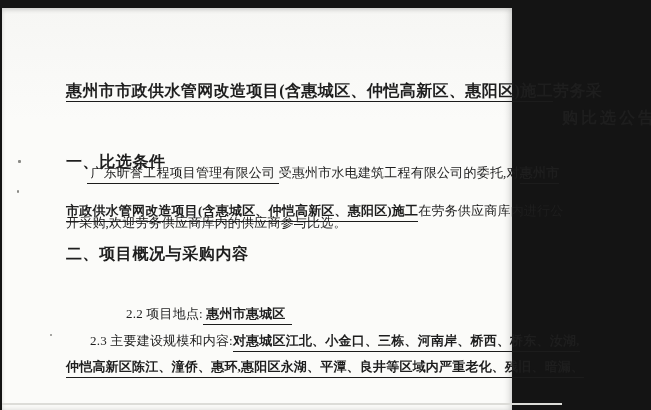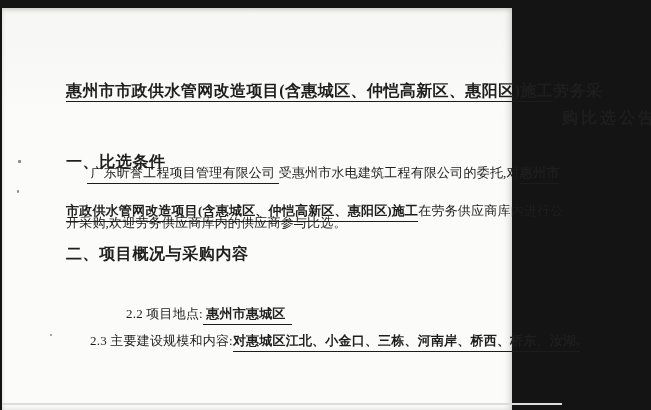--- a/index.html
+++ b/index.html
@@ -65,19 +65,20 @@
     <div class="ln h pos-h1"><span class="b">一、比选条件</span></div>
 
     <div class="ln pos-p11"><span class="u">&nbsp;广东昕誉工程项目管理有限公司&nbsp;</span><span>受惠州市水电建筑工程有限公司的委托,对</span><span class="u b">惠州市</span></div>
     <div class="ln pos-p12"><span class="u b">市政供水管网改造项目(含惠城区、仲恺高新区、惠阳区)施工</span><span>在劳务供应商库内进行公</span></div>
     <div class="ln h pos-h2"><span class="b">二、项目概况与采购内容</span></div>
 
     <div class="ln pos-p13"><span>开采购,欢迎劳务供应商库内的供应商参与比选。</span></div>
 
     <div class="ln pos-l22"><span>2.2 项目地点:</span><span class="u b">&nbsp;惠州市惠城区&nbsp;&nbsp;</span></div>
     <div class="ln pos-l23"><span>2.3 主要建设规模和内容:</span><span class="u b">对惠城区江北、小金口、三栋、河南岸、桥西、桥东、汝湖,</span></div>
+    <div class="ln pos-l24"><span class="u b">仲恺高新区陈江、潼侨、惠环,惠阳区永湖、平潭、良井等区域内严重老化、残旧、暗漏、</span></div>
 
     <div class="speck speck1"></div>
     <div class="speck speck2"></div>
     <div class="speck speck3"></div>
     <div class="scan-shadow"></div>
   </div>
 </div>
 
 </body></html>

